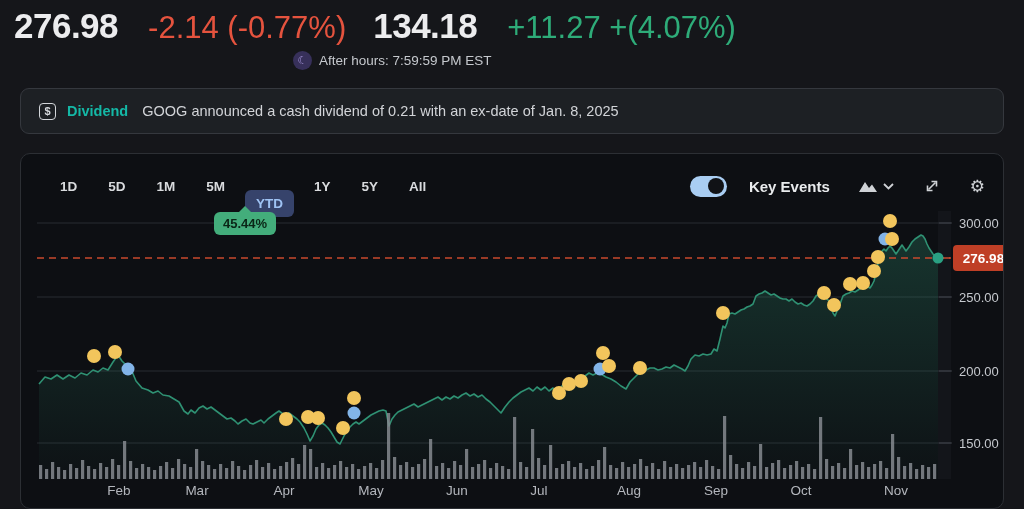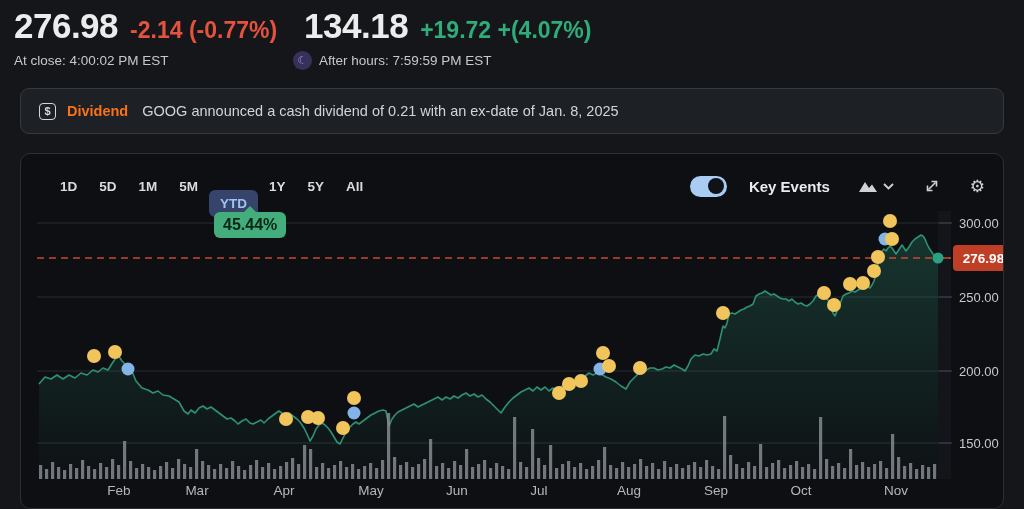--- a/index.html
+++ b/index.html
@@ -7,75 +7,74 @@
   body {
     background:#15161a;
     font-family:"Liberation Sans", sans-serif;
     color:#ececee;
     position:relative;
   }
   
   .qheader { position:absolute; left:14px; top:6px; right:14px; }
   .price-row { display:flex; align-items:baseline; }
   .big-price { font-size:35px; font-weight:800; letter-spacing:-0.5px; color:#ececee; }
-  .chg { font-size:23px; font-weight:700; margin-left:12px; }
+  .chg { font-size:31px; font-weight:400; margin-left:30px; }
   .chg.down { color:var(--down); }
   .chg.up { color:var(--up); }
   .big-price.second { margin-left:27px; }
   .meta-row { position:relative; height:20px; margin-top:5px; font-size:13.5px; color:#c5c8cd; }
   .at-close { position:absolute; left:0; top:2px; }
   .ah-group { position:absolute; left:279px; top:0; display:flex; align-items:center; gap:7px; }
   .moon-badge { width:19px; height:19px; border-radius:50%; background:#37305a; color:#b6a4ec;
     display:flex; align-items:center; justify-content:center; font-size:11px; }
   
   .banner { position:absolute; left:20px; top:88px; width:984px; height:46px;
     background:#1d2024; border:1px solid #35383e; border-radius:9px;
     display:flex; align-items:center; padding:0 18px; gap:11px; cursor:pointer; }
   .dollar-icon { width:17px; height:17px; border:1.6px solid #d3d6da; border-radius:4px;
     color:#d3d6da; font-size:11px; font-weight:700; display:flex; align-items:center; justify-content:center; }
-  .banner b { font-size:14.5px; color:#f97316; }
+  .banner b { font-size:14.5px; color:#14b8a6; }
   .banner .txt { font-size:14.5px; color:#d2d4d8; margin-left:3px; }
   
   .card { position:absolute; left:20px; top:153px; width:984px; height:356px;
     background:#0d0f13; border:1px solid #2c2f34; border-radius:10px; overflow:hidden; }
   .controls { position:absolute; top:11px; left:0; right:0; height:42px;
     display:flex; align-items:center; padding:0 16px 0 28px; z-index:3; }
-  .ranges { display:flex; align-items:center; }
+  .ranges { display:flex; align-items:center; gap:9px; }
   .range-btn { font-family:"Liberation Sans",sans-serif; font-size:13.5px; font-weight:700; color:#d9dbde;
     background:transparent; border:none; padding:6px 11px; border-radius:6px; cursor:pointer; }
   .range-btn.active { background:var(--active-bg); color:var(--active-fg);margin-top:35px; }
   .right-controls { margin-left:auto; display:flex; align-items:center; gap:26px; }
   .ke-group { display:flex; align-items:center; gap:22px; }
   .toggle { width:37px; height:21px; border-radius:11px; background:var(--toggle); position:relative; cursor:pointer; }
   .toggle .knob { position:absolute; top:2.5px; right:3px; width:16px; height:16px; border-radius:50%; background:#101216; }
   .ke-label { font-size:15px; font-weight:700; color:#e9ebed; }
   .icon-btn { background:none; border:none; cursor:pointer; display:flex; align-items:center; gap:5px; color:#cfd2d6; padding:2px; }
   .gear { font-size:17px; color:#cfd2d6; line-height:1; }
   .ytd-badge { position:absolute; left:193px; top:58px; z-index:3;
-    background:var(--badge); color:#0a2616; font-size:16px; font-weight:800;
+    background:var(--badge); color:#0a2616; font-size:13px; font-weight:800;
     padding:4px 9px; border-radius:6px; }
   .ytd-badge::before { content:""; position:absolute; top:-6px; left:50%; margin-left:-6px;
     border-left:6px solid transparent; border-right:6px solid transparent; border-bottom:6px solid var(--badge); }
   .chart-svg { position:absolute; left:0; top:0; }
   .price-tag { position:absolute; left:932px; top:91px; width:61px; height:26px; z-index:2;
     background:var(--tag); color:#fff; font-size:13.5px; font-weight:700;
     display:flex; align-items:center; justify-content:center; border-radius:4px; }
 </style>
 </head>
 <body>
 
 <header class="qheader">
   <div class="price-row">
     <span class="big-price">276.98</span>
     <span class="chg down">-2.14 (-0.77%)</span>
     <span class="big-price second">134.18</span>
-    <span class="chg up">+19.72 +(4.07%)</span>
+    <span class="chg up">+11.27 +(4.07%)</span>
   </div>
   <div class="meta-row">
-    <span class="at-close">At close: 4:00:02 PM EST</span>
     <span class="ah-group">
       <span class="moon-badge">☾</span>
       <span>After hours: 7:59:59 PM EST</span>
     </span>
   </div>
 </header>
 
 <section class="banner">
   <span class="dollar-icon">$</span>
   <b>Dividend</b>

